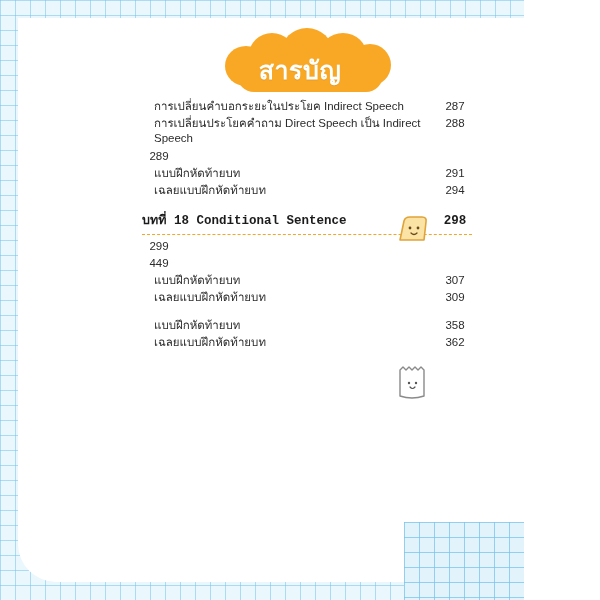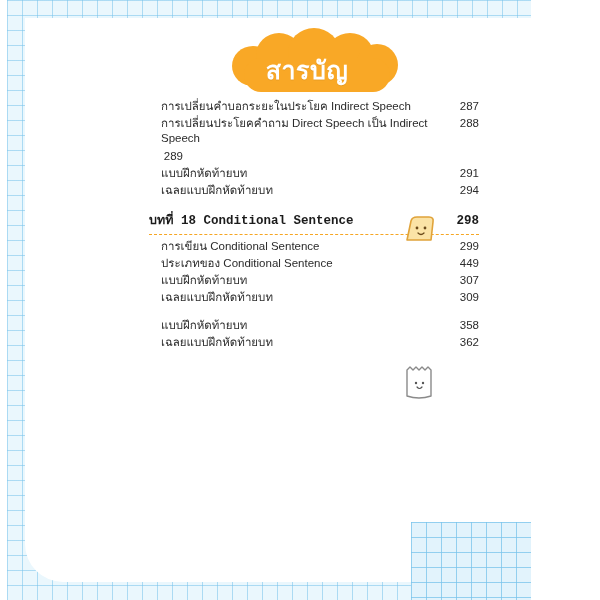--- a/index.html
+++ b/index.html
@@ -17,21 +17,20 @@
   
   .page {
     position: relative;
     width: 524px;
     height: 600px;
     background:
       repeating-linear-gradient(to right, rgba(120,195,235,0.55) 0 1px, transparent 1px 15px),
       repeating-linear-gradient(to bottom, rgba(120,195,235,0.55) 0 1px, transparent 1px 15px),
       #eaf7fd;
     overflow: hidden;
-    margin-left: 7px;
   }
 
   
   .sheet {
     position: absolute;
     left: 18px;
     top: 18px;
     width: 564px;
     height: 564px;
     background: #ffffff;
@@ -88,21 +87,21 @@
     padding: 1px 0;
   }
   .row .label {
     flex: 1 1 auto;
     color: #2b2b2b;
     font-size: 11.5px;
     padding-right: 8px;
   }
   .row .page-no {
     flex: 0 0 34px;
-    text-align: right;
+    text-align: center;
     color: #2b2b2b;
     font-size: 11.5px;
   }
 
   
   .row.sub .label { padding-left: 12px; }
 
   
   .row.chapter {
     margin-top: 9px;
@@ -198,26 +197,24 @@
 
       <div class="row chapter">
         <span class="label">บทที่ 18 Conditional Sentence</span>
         <span class="page-no">298</span>
         <span class="dashed"></span>
       </div>
 
       <div class="gap-sm"></div>
 
       <div class="row sub">
-        <span class="label">การเขียน Conditional Sentence</span>
         <span class="page-no">299</span>
       </div>
 
       <div class="row sub">
-        <span class="label">ประเภทของ Conditional Sentence</span>
         <span class="page-no">449</span>
       </div>
 
       <div class="row sub">
         <span class="label">แบบฝึกหัดท้ายบท</span>
         <span class="page-no">307</span>
       </div>
 
       <div class="row sub">
         <span class="label">เฉลยแบบฝึกหัดท้ายบท</span>

